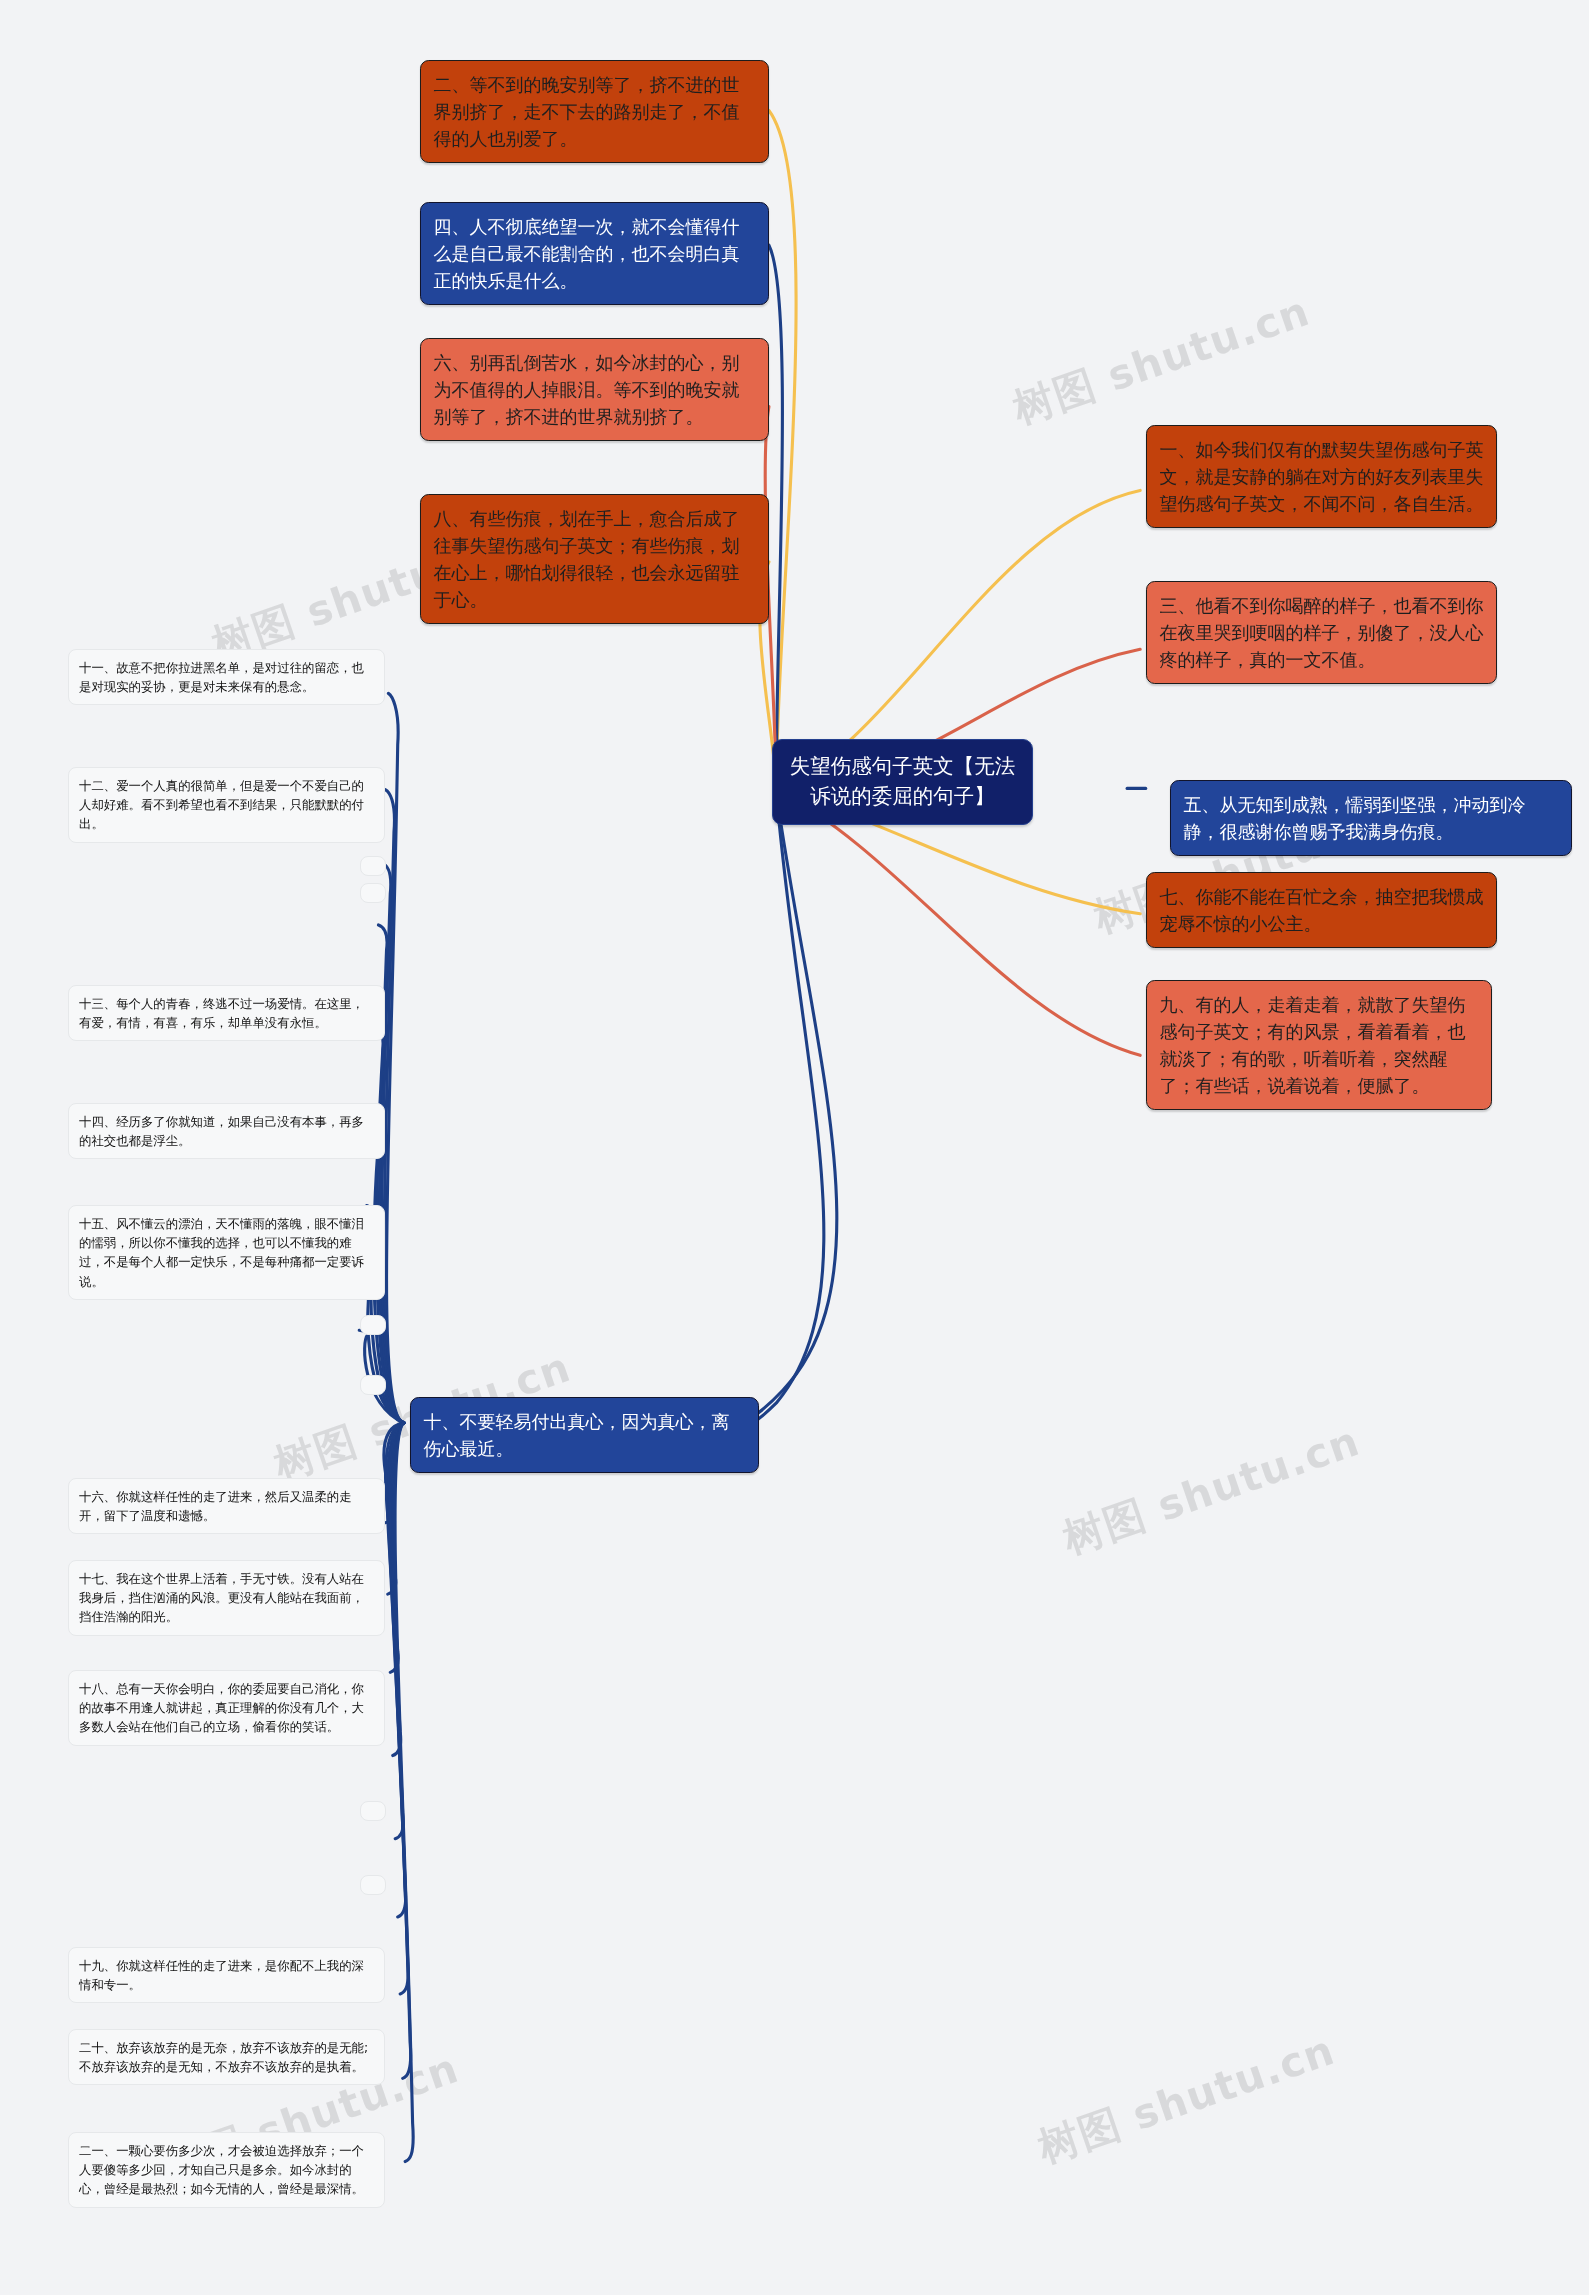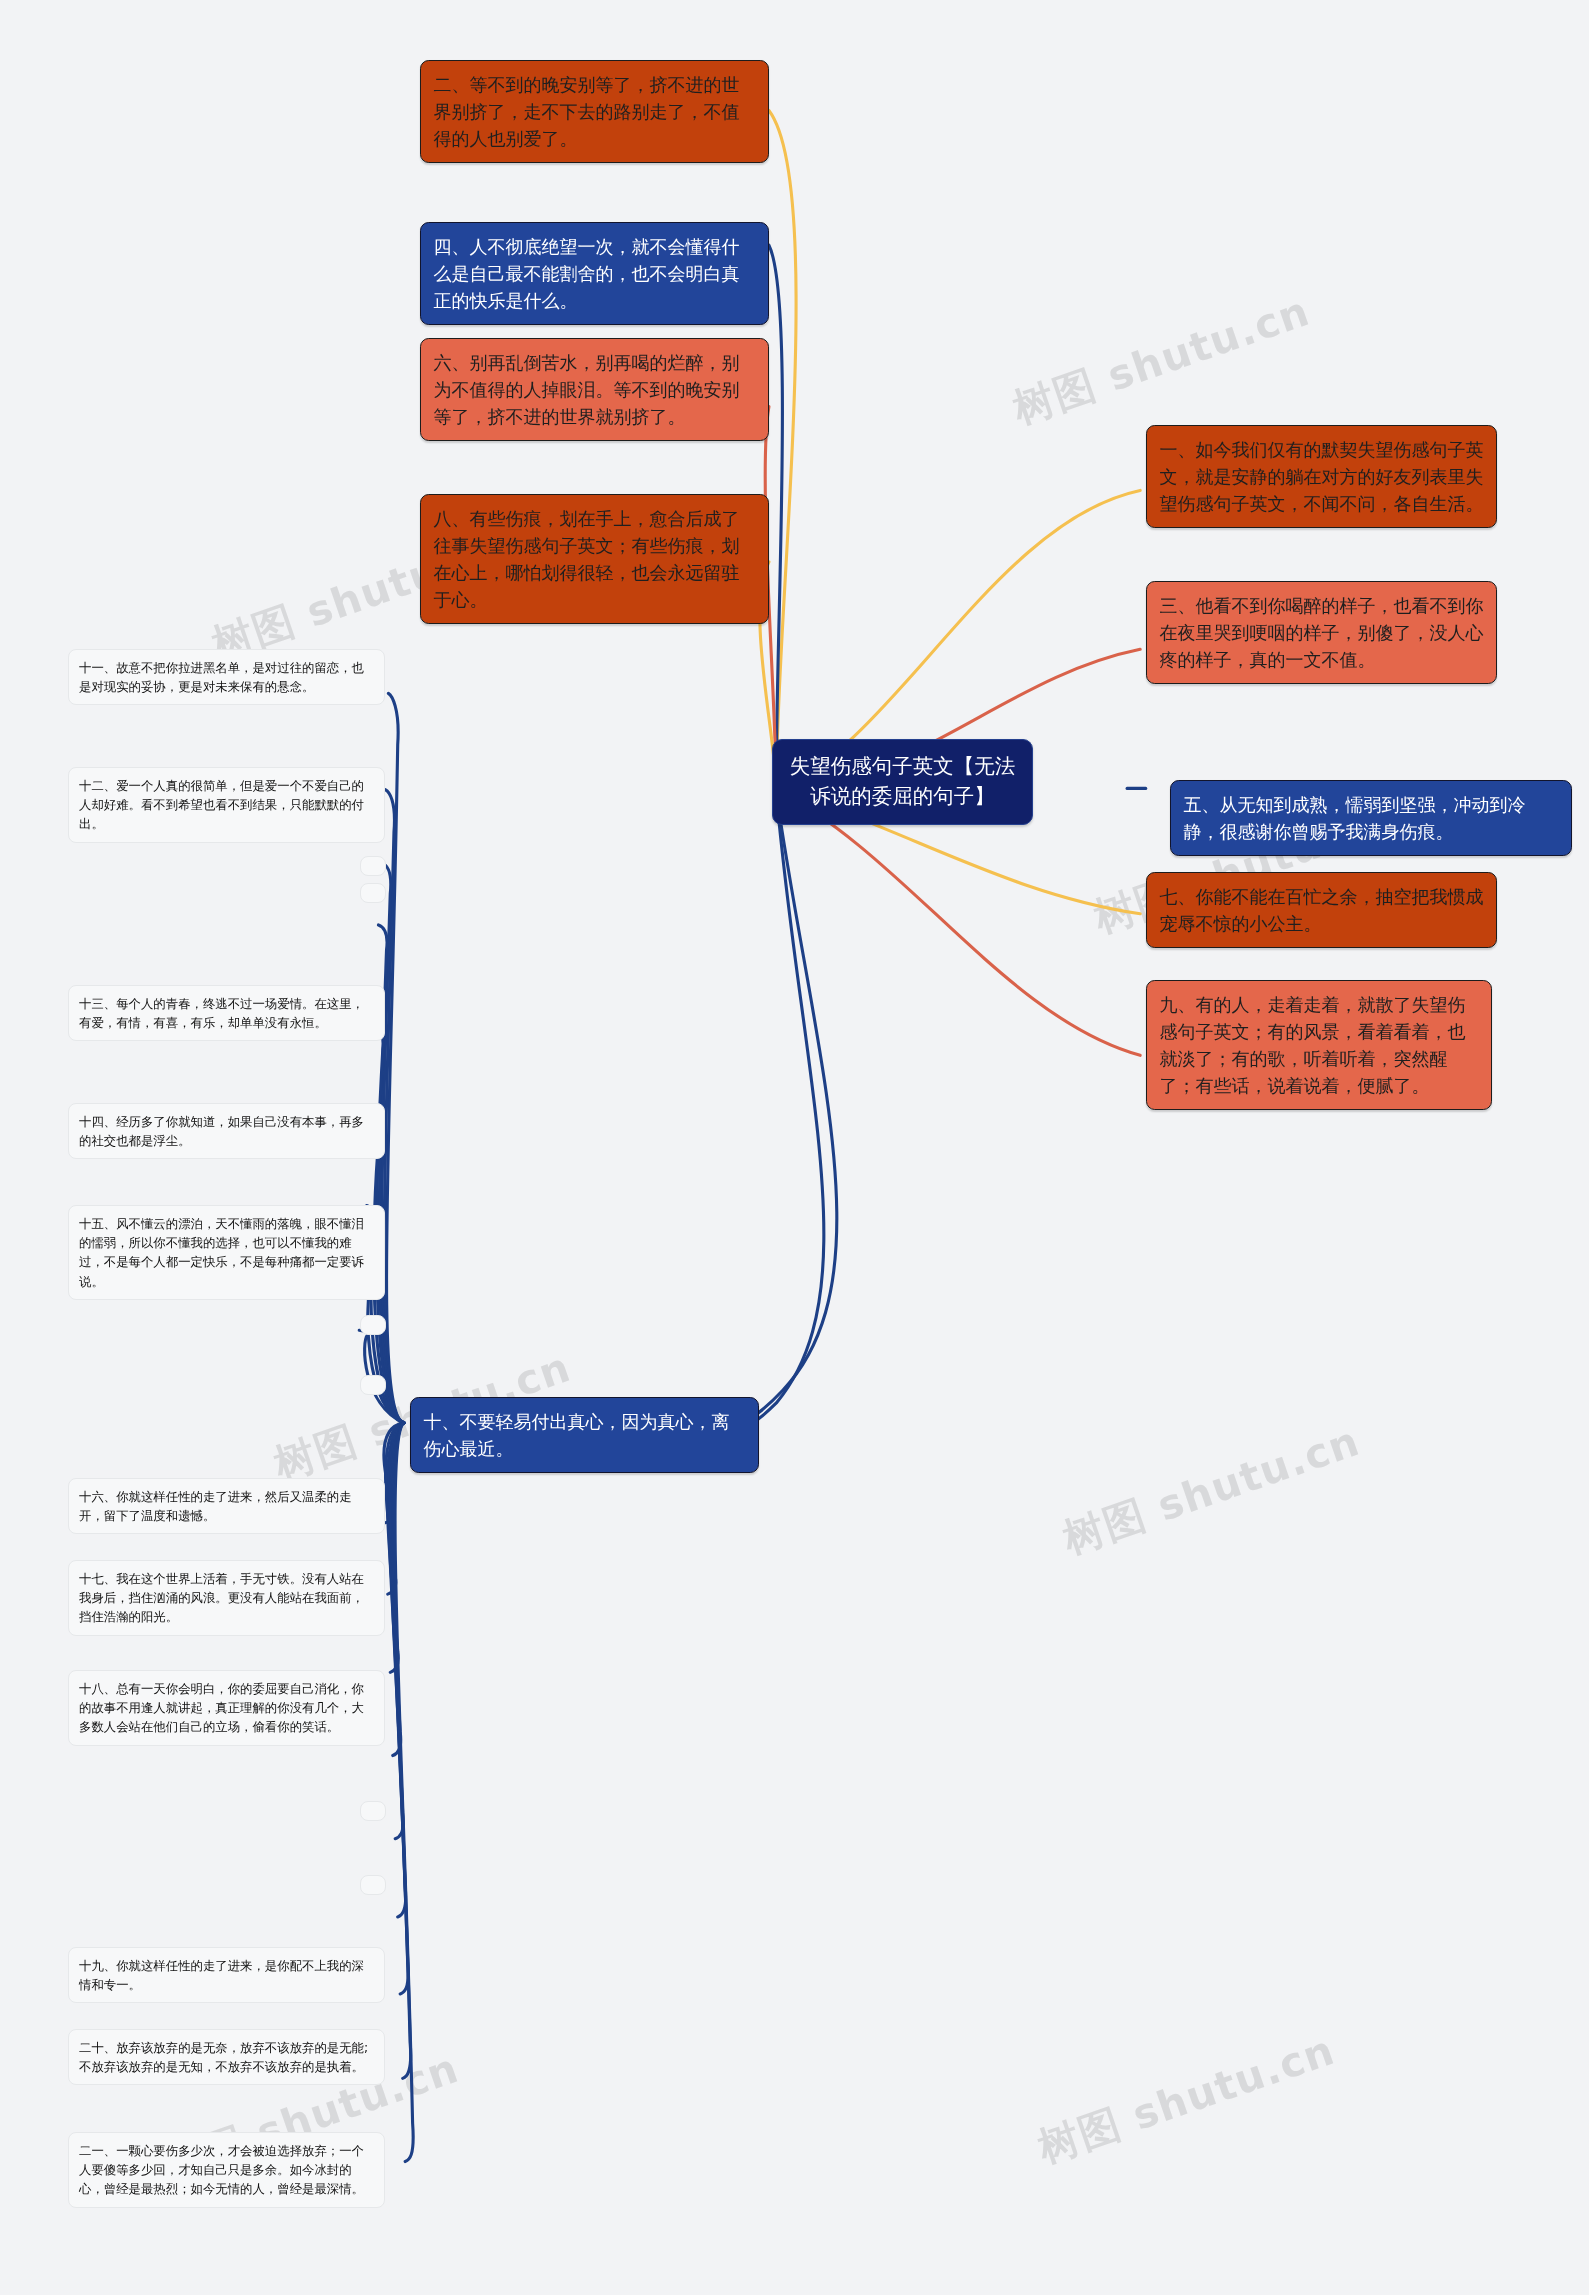--- a/index.html
+++ b/index.html
@@ -104,26 +104,26 @@
   </svg>
 
   <div class="node root" style="left:772px;top:739px;width:261px;">
     <span class="txt">失望伤感句子英文【无法诉说的委屈的句子】</span>
   </div>
 
   <div class="node lv1 yellow" style="left:420px;top:60px;width:349px;">
     <span class="txt">二、等不到的晚安别等了，挤不进的世界别挤了，走不下去的路别走了，不值得的人也别爱了。</span>
   </div>
 
-  <div class="node lv1 blue" style="left:420px;top:202px;width:349px;margin-top:20px;">
+  <div class="node lv1 blue" style="left:420px;top:202px;width:349px;">
     <span class="txt">四、人不彻底绝望一次，就不会懂得什么是自己最不能割舍的，也不会明白真正的快乐是什么。</span>
   </div>
 
   <div class="node lv1 red" style="left:420px;top:338px;width:349px;">
-    <span class="txt">六、别再乱倒苦水，别再喝的烂醉，别为不值得的人掉眼泪。等不到的晚安别等了，挤不进的世界就别挤了。</span>
+    <span class="txt">六、别再乱倒苦水，如今冰封的心，别为不值得的人掉眼泪。等不到的晚安就别等了，挤不进的世界就别挤了。</span>
   </div>
 
   <div class="node lv1 yellow" style="left:420px;top:494px;width:349px;">
     <span class="txt">八、有些伤痕，划在手上，愈合后成了往事失望伤感句子英文；有些伤痕，划在心上，哪怕划得很轻，也会永远留驻于心。</span>
   </div>
 
   <div class="node lv1 yellow" style="left:1146px;top:425px;width:351px;">
     <span class="txt">一、如今我们仅有的默契失望伤感句子英文，就是安静的躺在对方的好友列表里失望伤感句子英文，不闻不问，各自生活。</span>
   </div>
 

